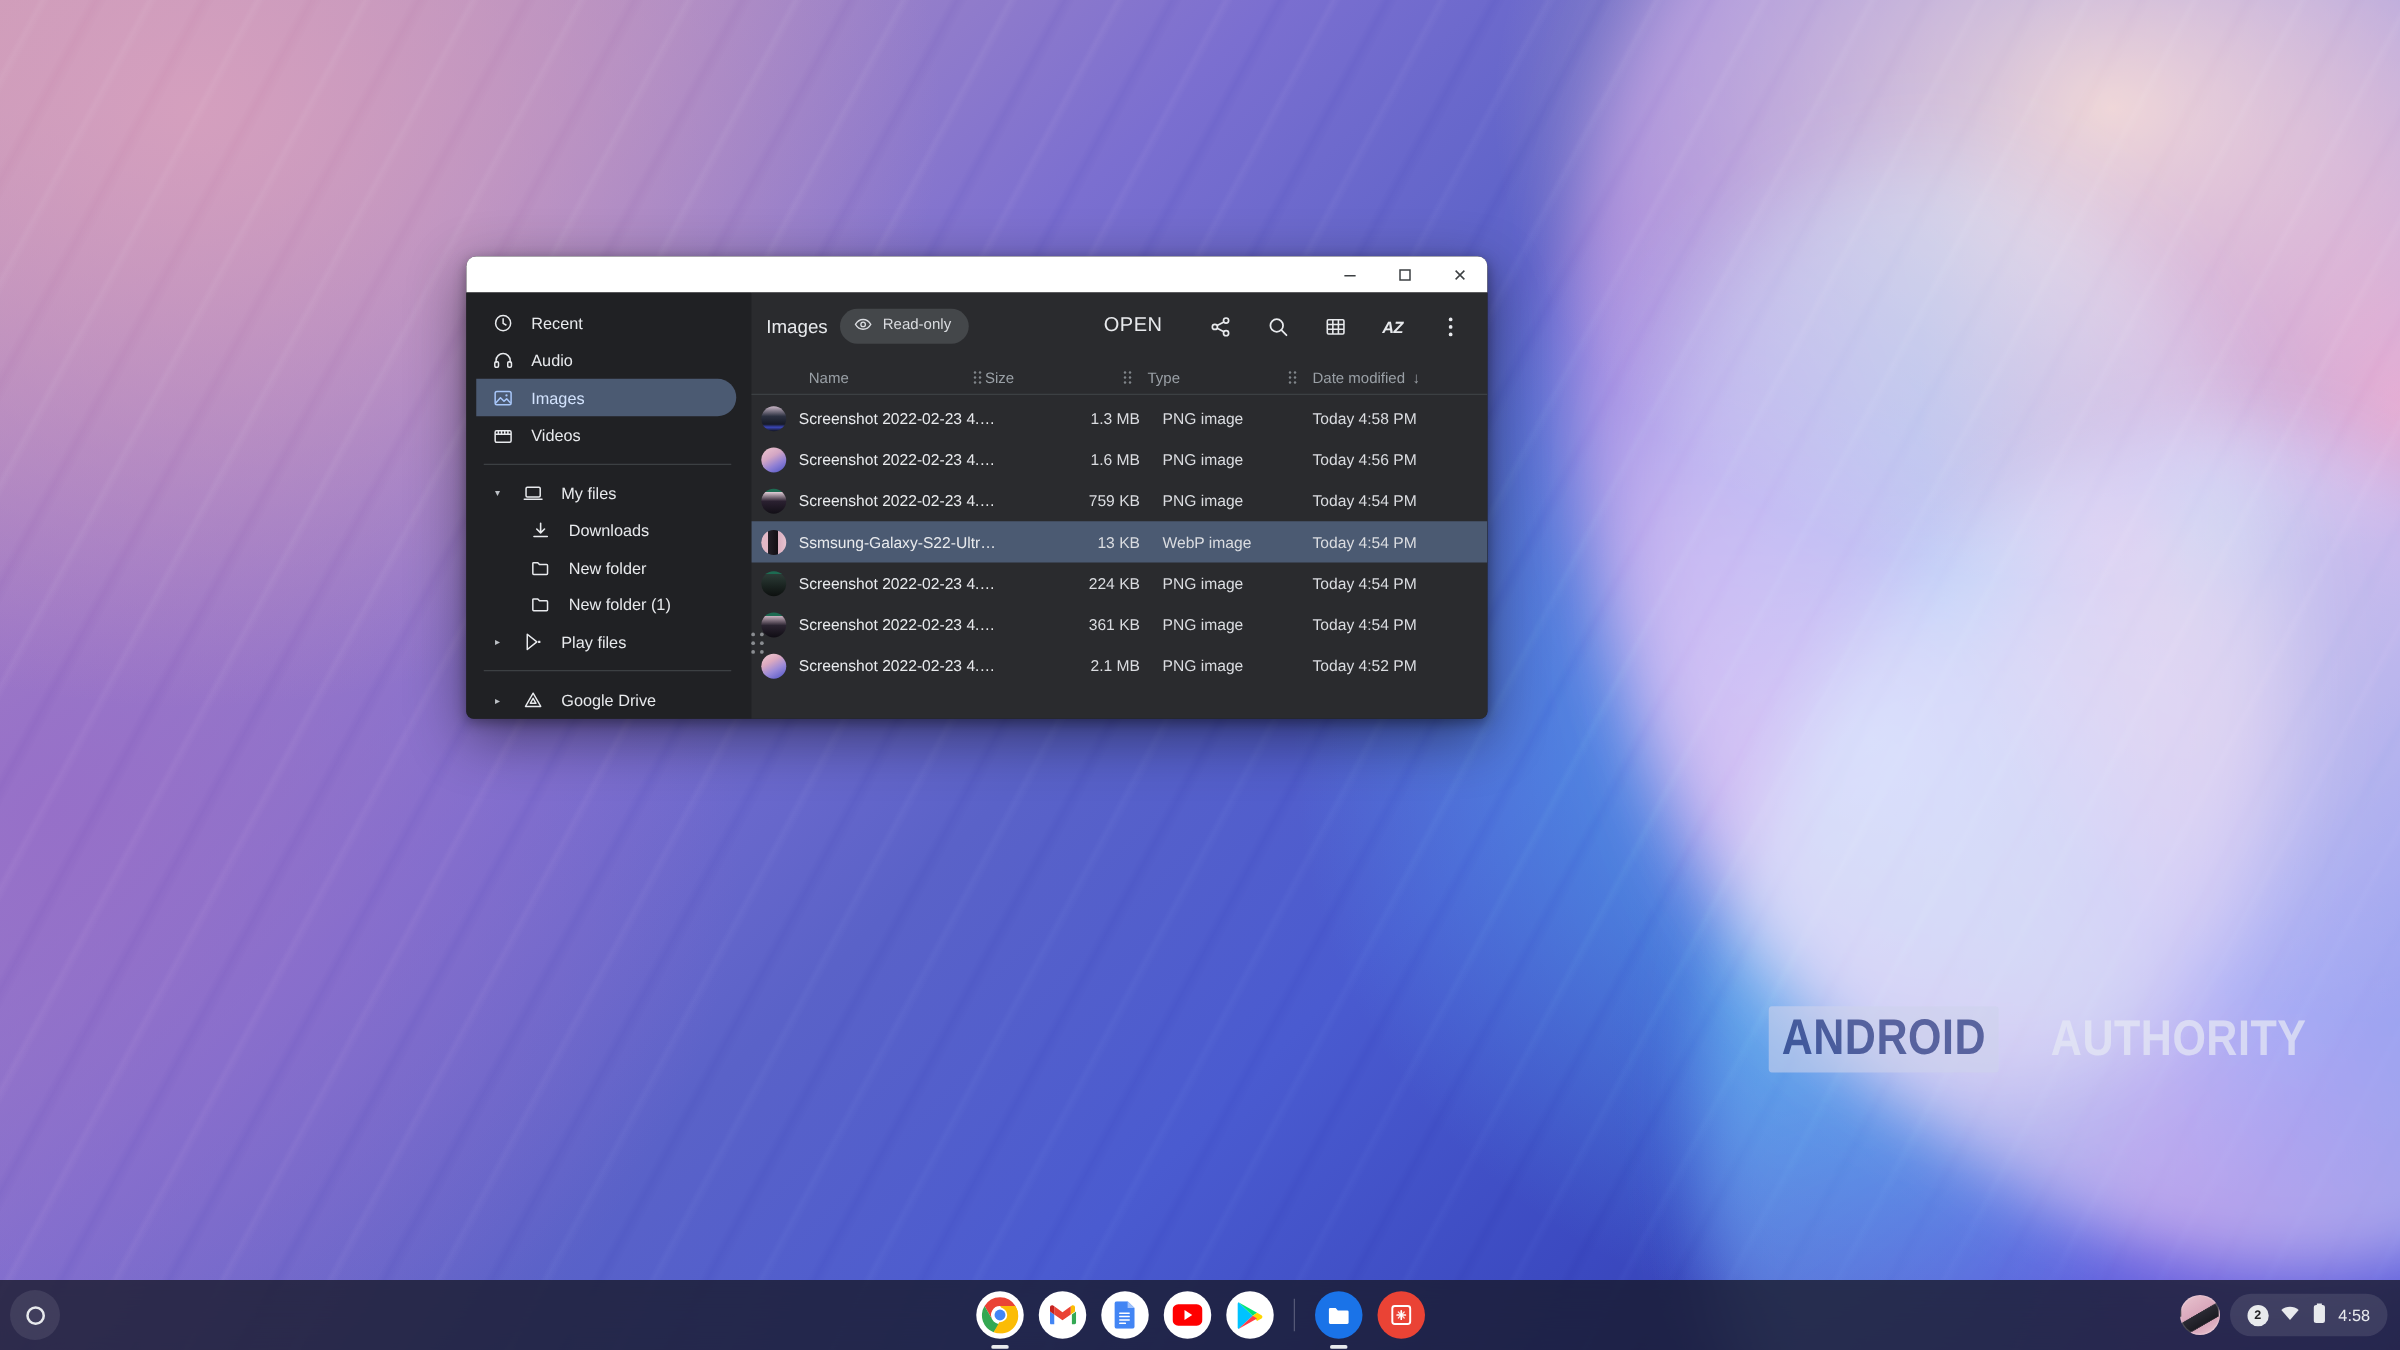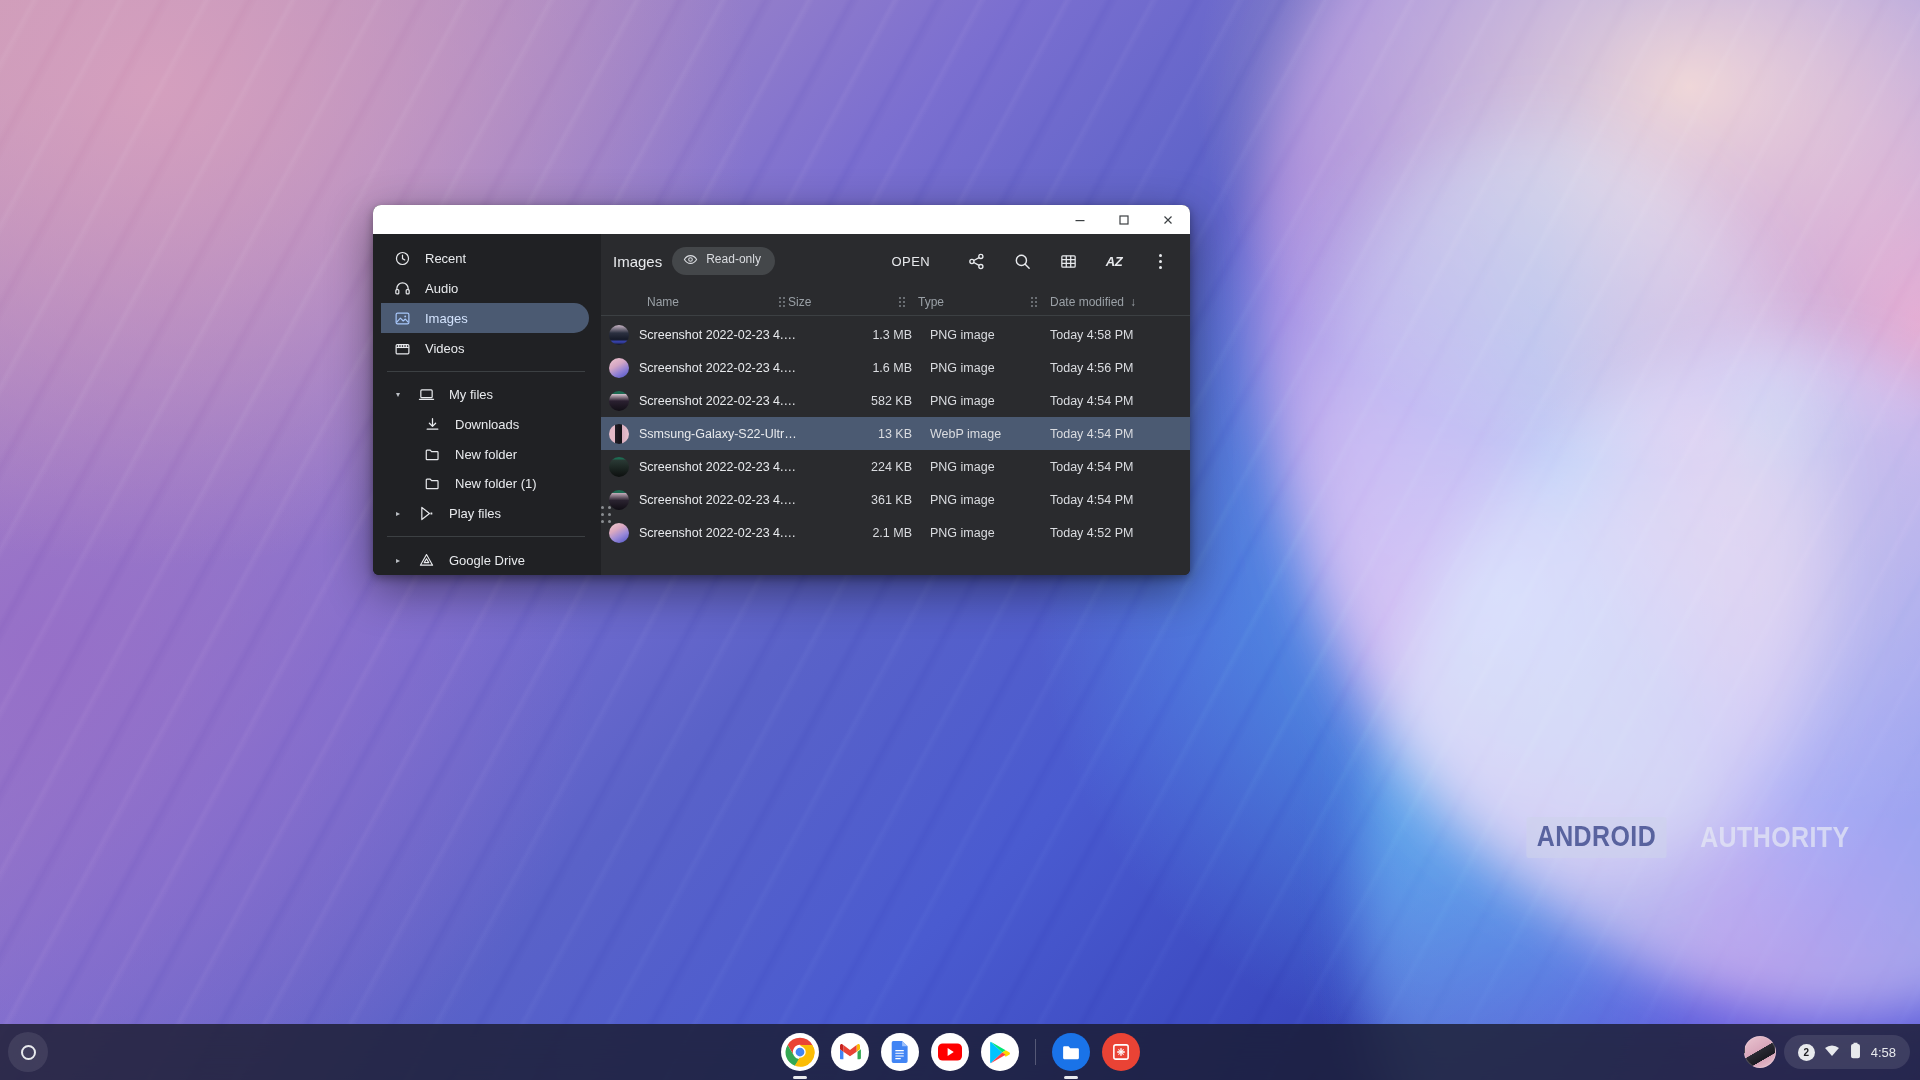--- a/index.html
+++ b/index.html
@@ -45,21 +45,21 @@
         transform:rotate(16deg); }
   .s3 { width:520px; height:760px; right:90px; top:120px;
         background:conic-gradient(from 120deg,
           rgba(255,170,120,.45), rgba(255,90,160,.45), rgba(90,220,255,.4), rgba(255,170,120,.45));
         transform:rotate(-8deg); filter:blur(34px); }
 
   
   #watermark {
     position:absolute; right:58px; bottom:222px;
     display:flex; align-items:center; gap:10px;
-    font-size:29px; font-weight:bold; letter-spacing:.5px;
+    font-size:40px; font-weight:bold; letter-spacing:.5px;
     font-family:"Liberation Sans", sans-serif;
     opacity:.72; pointer-events:none;
   }
   #watermark .wm-box {
     background:rgba(205,210,235,.82); color:#2b3a7e;
     padding:3px 12px 5px; border-radius:3px;
     transform:scaleX(.86);
   }
   #watermark .wm-text { color:#e6e9f5; transform:scaleX(.86); }
 
@@ -125,21 +125,21 @@
     padding:5px 14px 5px 11px; font-size:12px;
   }
   .tb-spacer { flex:1; }
   .tb-btn {
     width:36px; height:36px; border-radius:50%;
     display:flex; align-items:center; justify-content:center;
     color:#e8eaed;
     font-style:italic;
   }
   #open-btn {
-    color:#e8eaed; font-size:13px; letter-spacing:.4px;
+    color:#e8eaed; font-size:16px; letter-spacing:.4px;
     padding:7px 12px; border-radius:4px; margin-right:6px;
   }
   .az-ico { font-size:13px; font-weight:bold; letter-spacing:-.5px; color:#e8eaed; }
   .kebab { display:flex; flex-direction:column; gap:3px; align-items:center; }
   .kebab i { width:3px; height:3px; border-radius:50%; background:#e8eaed; display:block; }
 
   
   #table-head {
     height:28px; display:flex; align-items:center;
     color:#9aa0a6; font-size:12px;
@@ -482,21 +482,21 @@
             <div class="fsize">1.6 MB</div>
             <div class="ftype">PNG image</div>
             <div class="fdate">Today 4:56 PM</div>
           </div>
 
           <div class="frow">
             <div class="name-cell">
               <span class="thumb" style="background: linear-gradient(rgb(29, 107, 82) 0%, rgb(29, 107, 82) 14%, rgb(216, 197, 207) 15%, rgb(42, 32, 48) 50%, rgb(18, 15, 22) 100%);"></span>
               <span class="fname">Screenshot 2022-02-23 4.54.50 PM.png</span>
             </div>
-            <div class="fsize">582 KB</div>
+            <div class="fsize">759 KB</div>
             <div class="ftype">PNG image</div>
             <div class="fdate">Today 4:54 PM</div>
           </div>
 
           <div class="frow selected">
             <div class="name-cell">
               <span class="thumb" style="background: linear-gradient(90deg, rgb(227, 185, 199) 0%, rgb(227, 185, 199) 28%, rgb(34, 30, 38) 29%, rgb(18, 15, 20) 66%, rgb(217, 174, 191) 67%, rgb(232, 195, 208) 100%);"></span>
               <span class="fname">Ssmsung-Galaxy-S22-Ultra-in-front-of-painting-8…</span>
             </div>
             <div class="fsize">13 KB</div>

